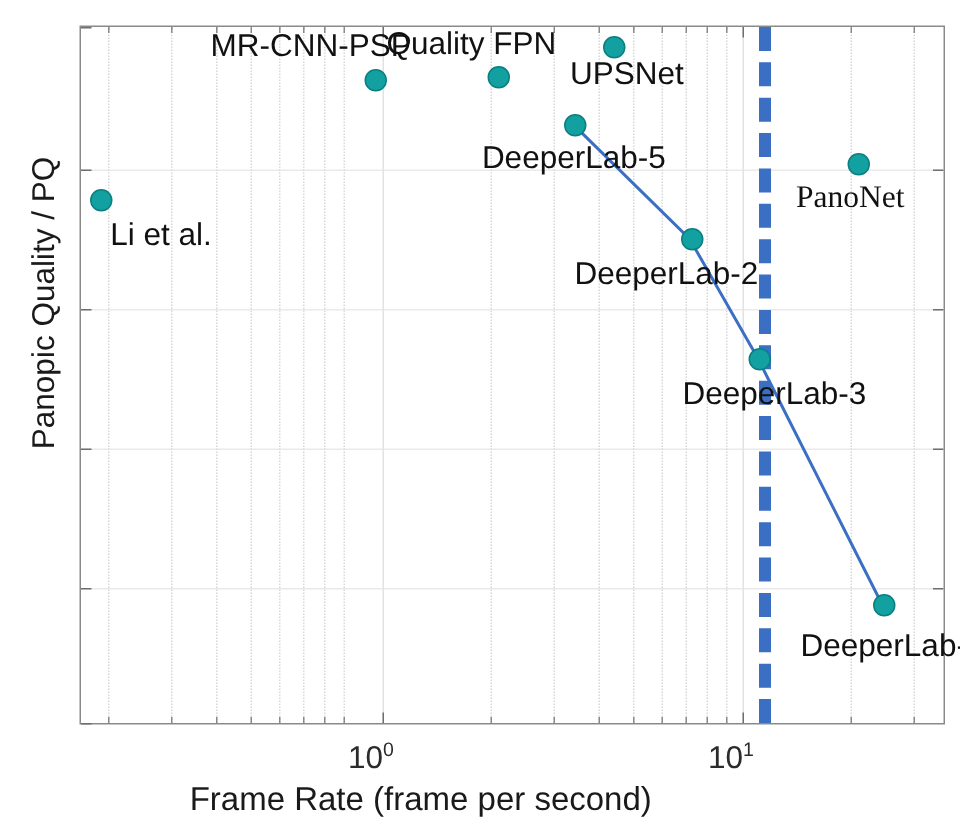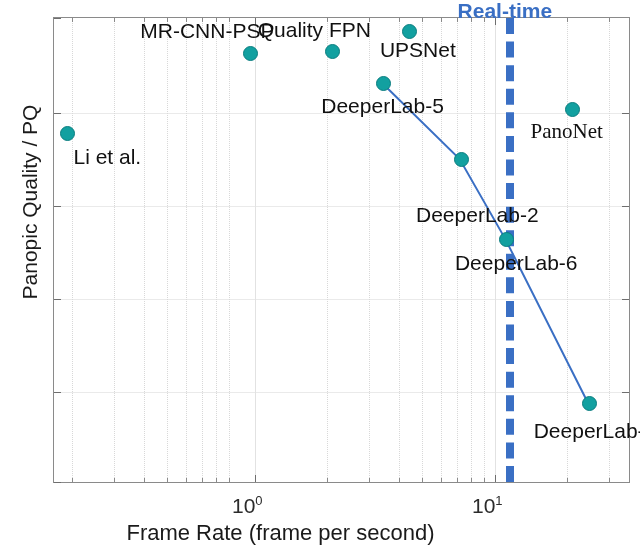--- a/index.html
+++ b/index.html
@@ -285,31 +285,30 @@
         <div class="point-label" style="left: 19.4665px; top: 127.568px;">Li et al.</div>
         <div class="point" style="left: 196.307px; top: 35.416px; background: rgb(18, 160, 160); border-color: rgb(11, 126, 128);"></div>
         <div class="point-label" style="left: 86.3068px; top: 2.416px;">MR-CNN-PSP</div>
         <div class="point" style="left: 278.692px; top: 33.552px; background: rgb(18, 160, 160); border-color: rgb(11, 126, 128);"></div>
         <div class="point-label" style="left: 203.692px; top: 0.552px;">Quality FPN</div>
         <div class="point" style="left: 355.926px; top: 13.048px; background: rgb(18, 160, 160); border-color: rgb(11, 126, 128);"></div>
         <div class="point-label" style="left: 325.926px; top: 21.048px;">UPSNet</div>
         <div class="point" style="left: 329.26px; top: 65.24px; background: rgb(18, 160, 160); border-color: rgb(11, 126, 128);"></div>
         <div class="point-label" style="left: 267.26px; top: 77.24px;">DeeperLab-5</div>
         <div class="point" style="left: 407.148px; top: 141.664px; background: rgb(18, 160, 160); border-color: rgb(11, 126, 128);"></div>
-        <div class="point-label" style="left: 362px; top: 153.664px; margin-top: 32px;">DeeperLab-2</div>
+        <div class="point-label" style="left: 329px; top: 153.664px;">DeeperLab-2</div>
         <div class="point" style="left: 452.925px; top: 221.816px; background: rgb(18, 160, 160); border-color: rgb(11, 126, 128);"></div>
-        <div class="point-label" style="left: 400.925px; top: 233.816px;">DeeperLab-6</div>
+        <div class="point-label" style="left: 400.925px; top: 233.816px;">DeeperLab-3</div>
         <div class="point" style="left: 535.703px; top: 385.848px; background: rgb(18, 160, 160); border-color: rgb(11, 126, 128);"></div>
         <div class="point-label" style="left: 479.703px; top: 401.848px;">DeeperLab-4</div>
         <div class="point" style="left: 518.623px; top: 91.336px; background: rgb(18, 160, 160); border-color: rgb(11, 126, 128);"></div>
         <div class="point-label" style="left: 476.623px; top: 103.336px; font-family: Liberation Serif, serif;">PanoNet</div>
       </div>
   </div>
 
-  <div id="realtime-label" style="left: 504.854px; top: 0px;">Real-time</div>
 
   <div id="ytick-labels"></div>
 
   <div class="xlabel-tick" style="left:232px; top:495px;">10<sup>0</sup></div>
   <div class="xlabel-tick" style="left:472px; top:495px;">10<sup>1</sup></div>
 
   <div id="y-axis-title">Panopic Quality / PQ</div>
   <div id="x-axis-title">Frame Rate (frame per second)</div>
 
 </div>

